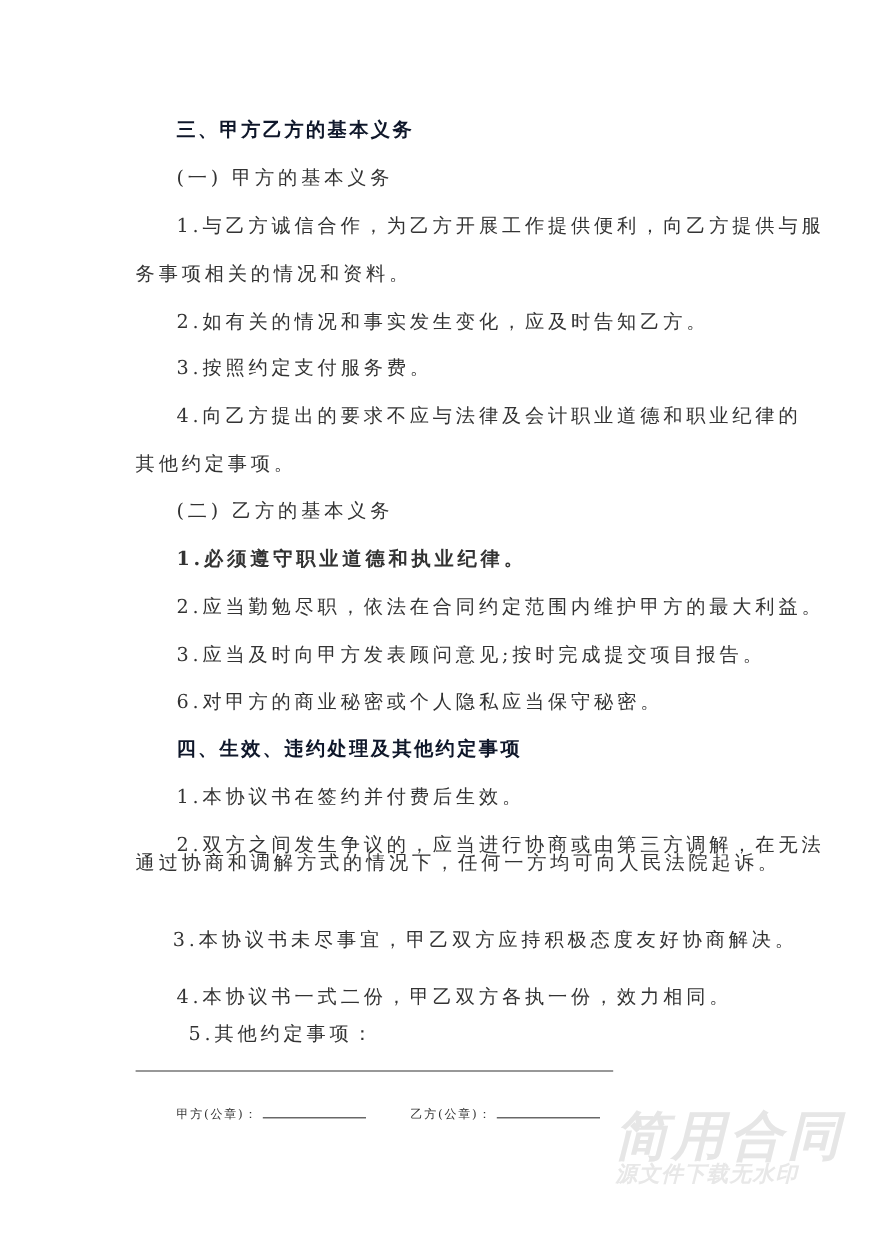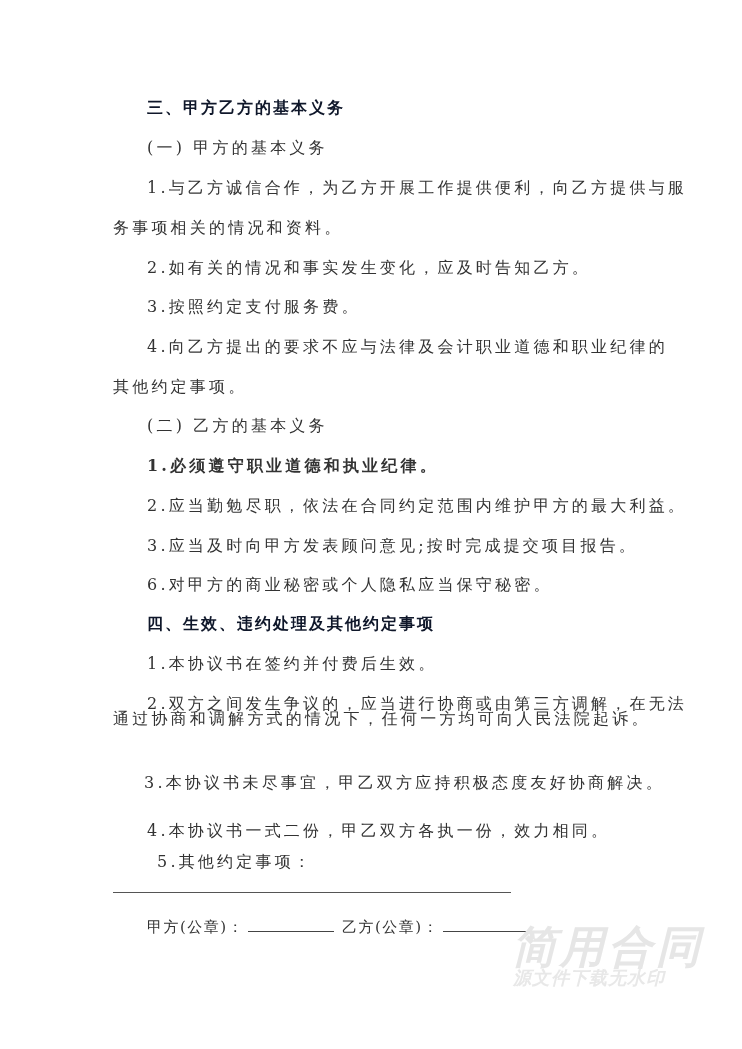--- a/index.html
+++ b/index.html
@@ -13,21 +13,21 @@
     .heading { font-weight: bold; font-family: "DejaVu Sans", "Liberation Sans", sans-serif; letter-spacing: 2px; color: #0f172a; }
     .rule { position: absolute; height: 1px; background: #555; }
     .wm1 {
       position: absolute; left: 512px; top: 918px; font-size: 44px; font-weight: bold; font-style: italic;
       color: #e6e6e6; letter-spacing: 4px; font-family: "DejaVu Sans", "Liberation Sans", sans-serif;
     }
     .wm2 {
       position: absolute; left: 513px; top: 966px; font-size: 18px; font-weight: bold; font-style: italic;
       color: #e8e8e8; letter-spacing: 1px; font-family: "DejaVu Sans", "Liberation Sans", sans-serif;
     }
-    .sig { position: absolute; font-size: 15px; letter-spacing: 1.5px; white-space: nowrap; }
+    .sig { position: absolute; font-size: 10px; letter-spacing: 1.5px; white-space: nowrap; }
     .blank { display: inline-block; width: 86px; border-bottom: 1px solid #444; height: 14px; vertical-align: baseline; margin-left: 4px; }
   </style>
 </head>
 <body>
 
 <div>
   <div class="line heading" style="left:147px;top:98px;">三、甲方乙方的基本义务</div>
   <div class="line" style="left:147px;top:138px;">(一) 甲方的基本义务</div>
   <div class="line" style="left:147px;top:178px;">1.与乙方诚信合作，为乙方开展工作提供便利，向乙方提供与服</div>
   <div class="line" style="left:113px;top:218px;">务事项相关的情况和资料。</div>

